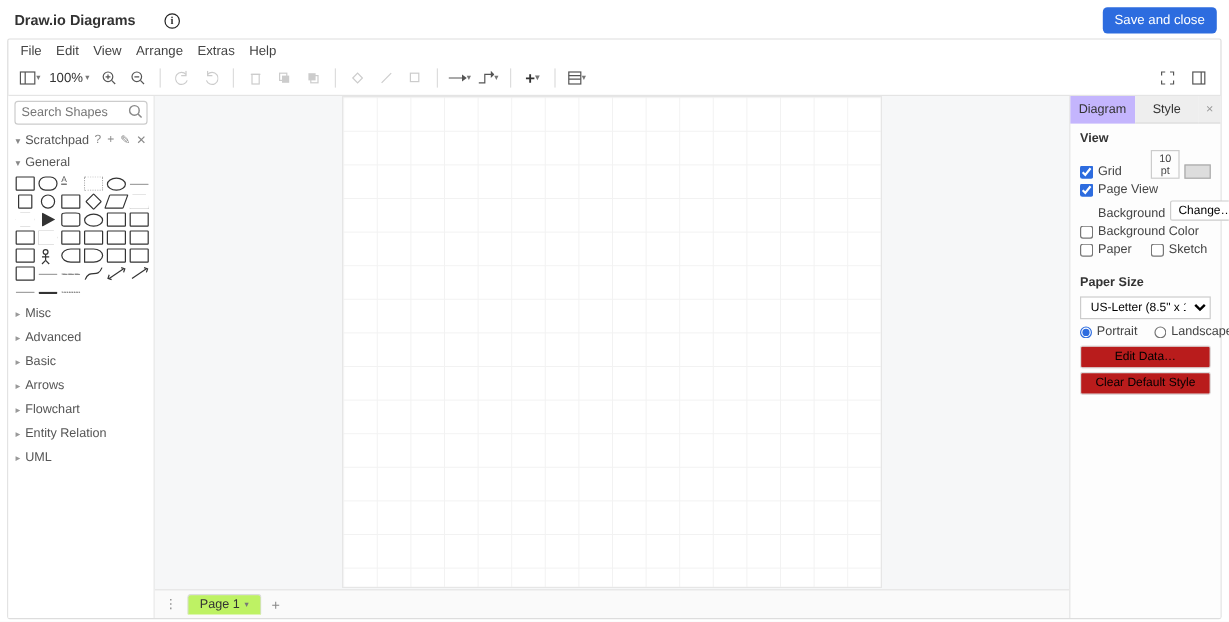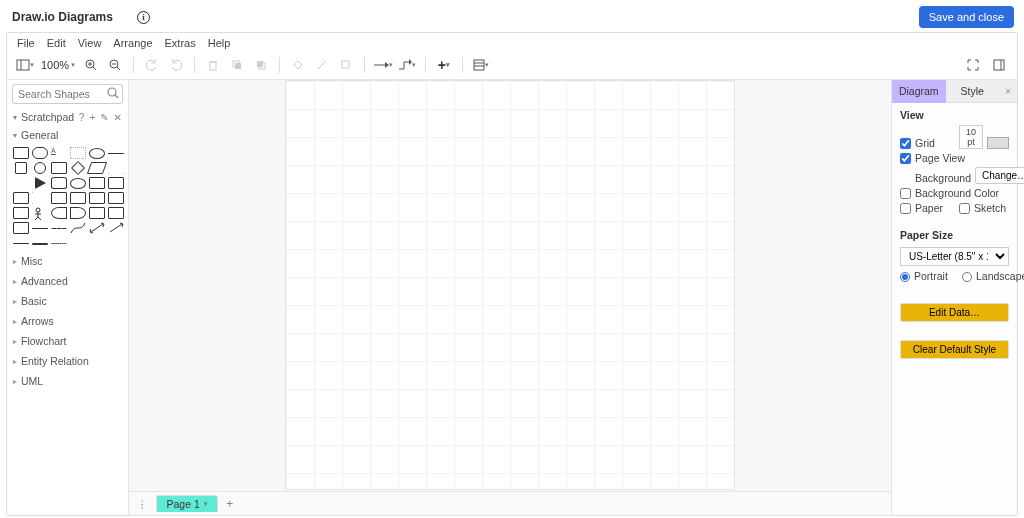--- a/index.html
+++ b/index.html
@@ -41,40 +41,40 @@
   .cat { padding:4px 6px; font-size:10.5px; color:#555; display:flex; align-items:center; gap:4px; cursor:pointer;}
   .cat .caret{font-size:8px; color:#999;}
   .left-footer { margin-top:auto; padding:5px 6px; border-top:1px solid #eee;}
   
   .canvas-wrap { flex:1; display:flex; flex-direction:column; background:#f6f7f8; }
   .canvas { flex:1; display:flex; justify-content:center; align-items:flex-start; overflow:hidden; }
   .page { margin-top:0; width:450px; height:410px; background:#fff;
     background-image:linear-gradient(#f2f2f2 1px,transparent 1px),linear-gradient(90deg,#f2f2f2 1px,transparent 1px);
     background-size:28px 28px; border:1px solid #e6e6e6; }
   .page-tabs { display:flex; align-items:center; gap:8px; padding:3px 8px; border-top:1px solid #e4e4e4; background:#fafafa; font-size:10.5px;}
-  .page-tab { background:#5eead4; border:1px solid #ddd; border-bottom:none; border-radius:3px 3px 0 0; padding:2px 10px; display:flex; align-items:center; gap:4px; cursor:pointer;}
+  .page-tab { background:#bef264; border:1px solid #ddd; border-bottom:none; border-radius:3px 3px 0 0; padding:2px 10px; display:flex; align-items:center; gap:4px; cursor:pointer;}
   .tab-add { color:#888; cursor:pointer; font-size:12px;}
   .menu-dots { color:#888; cursor:pointer; }
   
   .right { width:126px; border-left:1px solid #e4e4e4; background:#fdfdfd; display:flex; flex-direction:column; font-size:10.5px; }
   .rtabs { display:flex; }
   .rtab { flex:1; text-align:center; padding:5px 0; background:#eee; cursor:pointer; border-bottom:1px solid #ddd; }
   .rtab.active { background:#c4b5fd; border-bottom-color:transparent; }
   .rtab.close { flex:0 0 18px; color:#999; }
   .panel { padding:6px 8px; }
   .panel h4 { font-size:10.5px; font-weight:700; color:#333; margin-bottom:4px;}
   .row { display:flex; align-items:flex-end; gap:4px; margin-bottom:3px; color:#444; }
   .row label{ flex:1; }
   .cbx { width:11px; height:11px; accent-color:#2d6cdf; }
   .grid-input { width:24px; border:1px solid #ccc; font-size:9px; padding:1px 2px; }
   .swatch { width:22px; height:12px; border:1px solid #aaa; background:#ddd; }
   .chg-btn { border:1px solid #ccc; background:#fff; padding:2px 6px; font-size:10px; cursor:pointer; border-radius:2px;}
   .sel { width:100%; border:1px solid #ccc; background:#fff; padding:2px 4px; font-size:10px; margin-top:2px;}
   .radio { width:10px;height:10px; accent-color:#2d6cdf;}
-  .link-btn { border:1px solid #ddd; background:#eab308; width:100%; padding:3px 0; font-size:10px; cursor:pointer; margin-top:18px; border-radius:2px;}
+  .link-btn { border:1px solid #ddd; background:#b91c1c; width:100%; padding:3px 0; font-size:10px; cursor:pointer; margin-top:3px; border-radius:2px;}
   svg { display:block; }
 </style>
 </head>
 <body>
 
 <div class="header">
   <div class="header-left">
     <span>Draw.io Diagrams</span>
     <span class="info-icon">i</span>
   </div>

